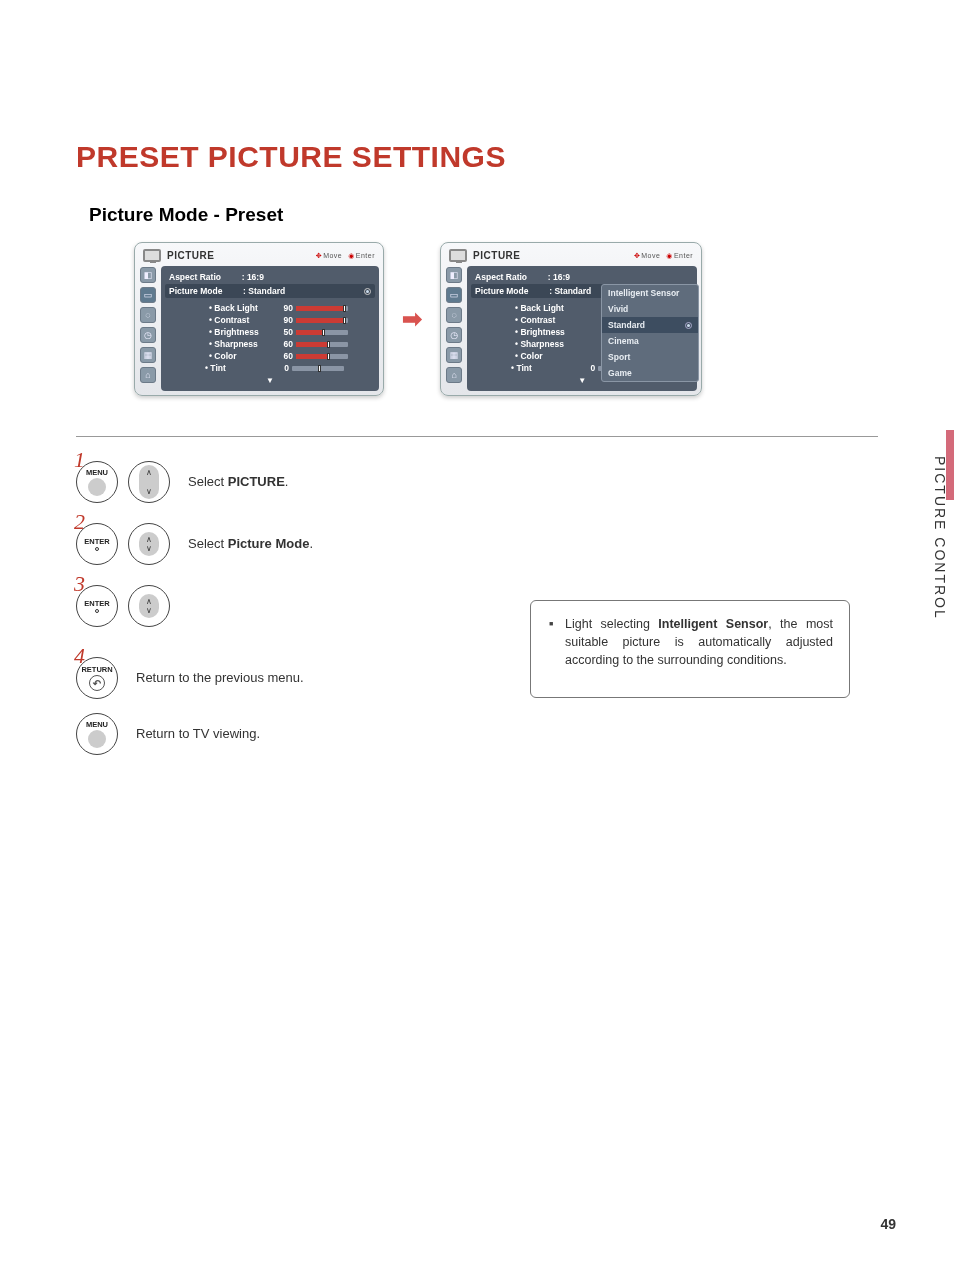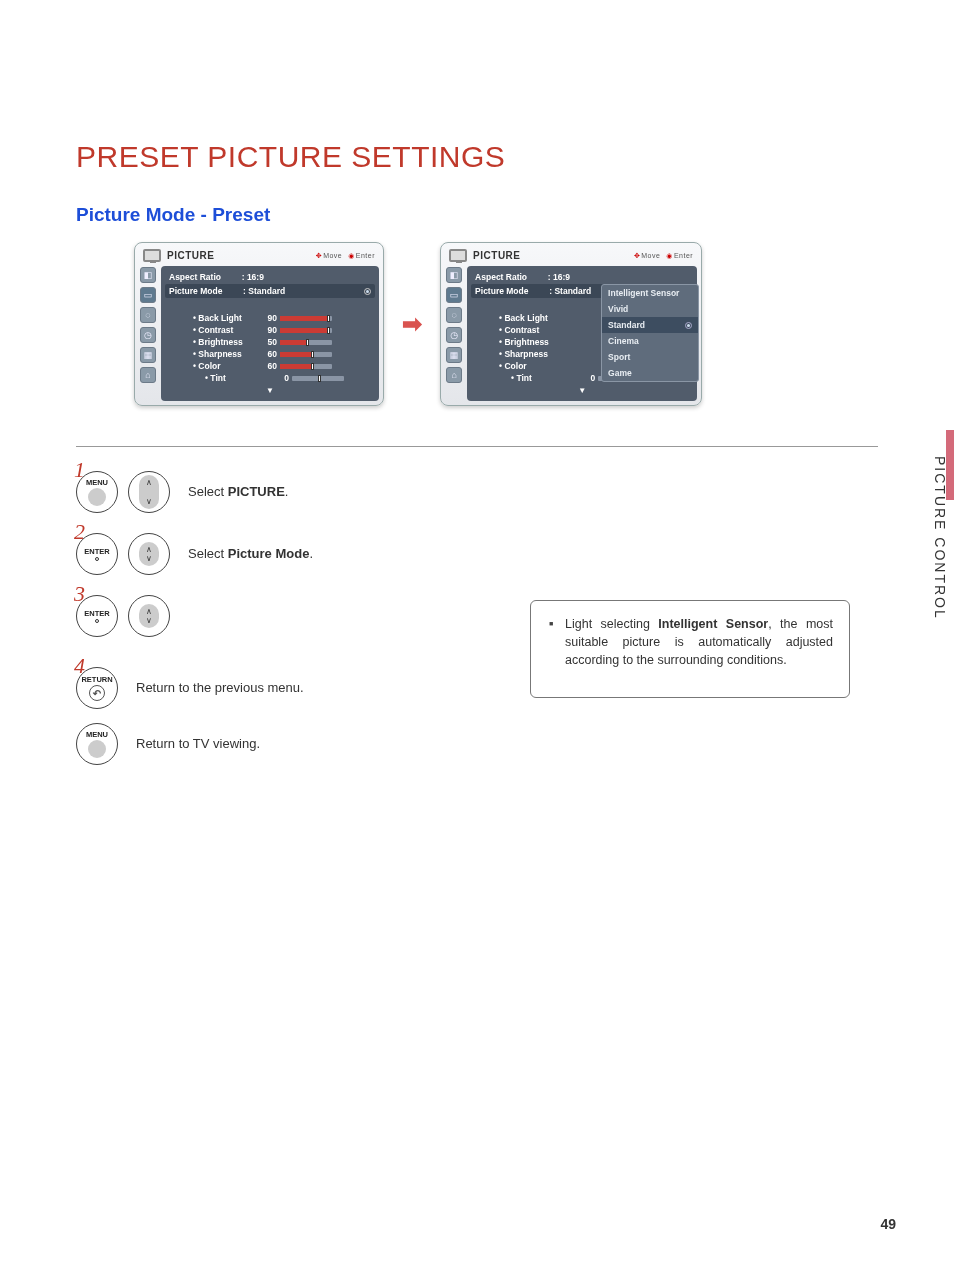--- a/index.html
+++ b/index.html
@@ -13,29 +13,29 @@
     position: relative;
     color: #333;
   }
   .page {
     padding: 140px 76px 60px 76px;
     position: relative;
   }
   h1.preset-title {
     color: #c0392b;
     font-size: 30px;
-    font-weight: 400;
+    font-weight: 700;
     margin: 0 0 30px 0;
     letter-spacing: 0.5px;
   }
   h2.subtitle {
-    color: #1d4ed8;
+    color: #000000;
     font-size: 19px;
     font-weight: 600;
-    margin: 0 0 16px 0;
+    margin: 0 0 16px 13px;
   }
   p.intro {
     font-size: 13px;
     font-weight: 600;
     margin: 0 0 40px 0;
     line-height: 1.5;
     text-align: justify;
   }
   .panels-row {
     display: flex;
@@ -129,22 +129,22 @@
   }
   .osd-row .radio {
     width:7px;height:7px;border-radius:50%;
     border:1px solid #ccc; margin-left:auto;
     position:relative;
   }
   .osd-row .radio.on::after{
     content:"";position:absolute;inset:1px;border-radius:50%;background:#cde;
   }
   .sublist {
-    margin-left: 28px;
-    padding-top: 14px;
+    margin-left: 44px;
+    padding-top: 4px;
   }
   .sub-row {
     display:flex;
     align-items:center;
     font-size: 8.5px;
     font-weight:600;
     padding: 1px 0;
   }
   .sub-row .lbl { width: 66px; }
   .sub-row .val { width: 18px; text-align:right; margin-right:3px; }

